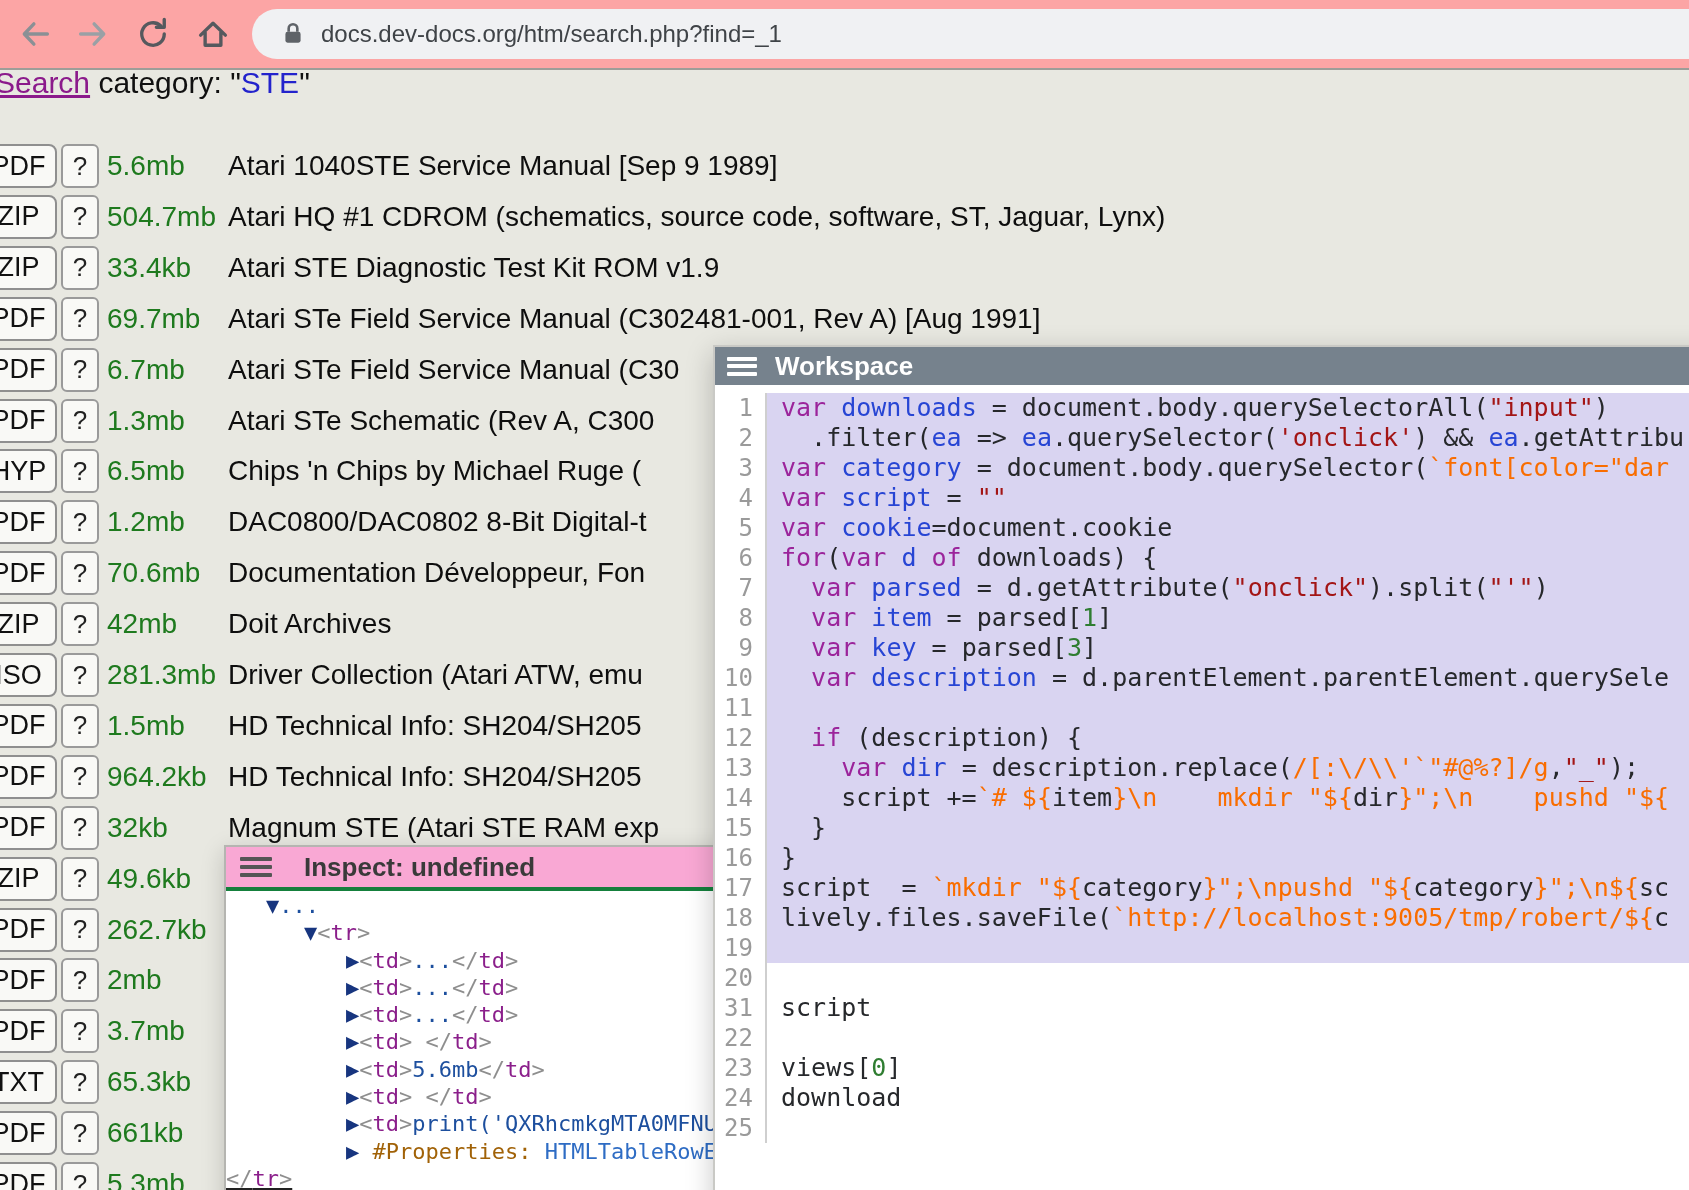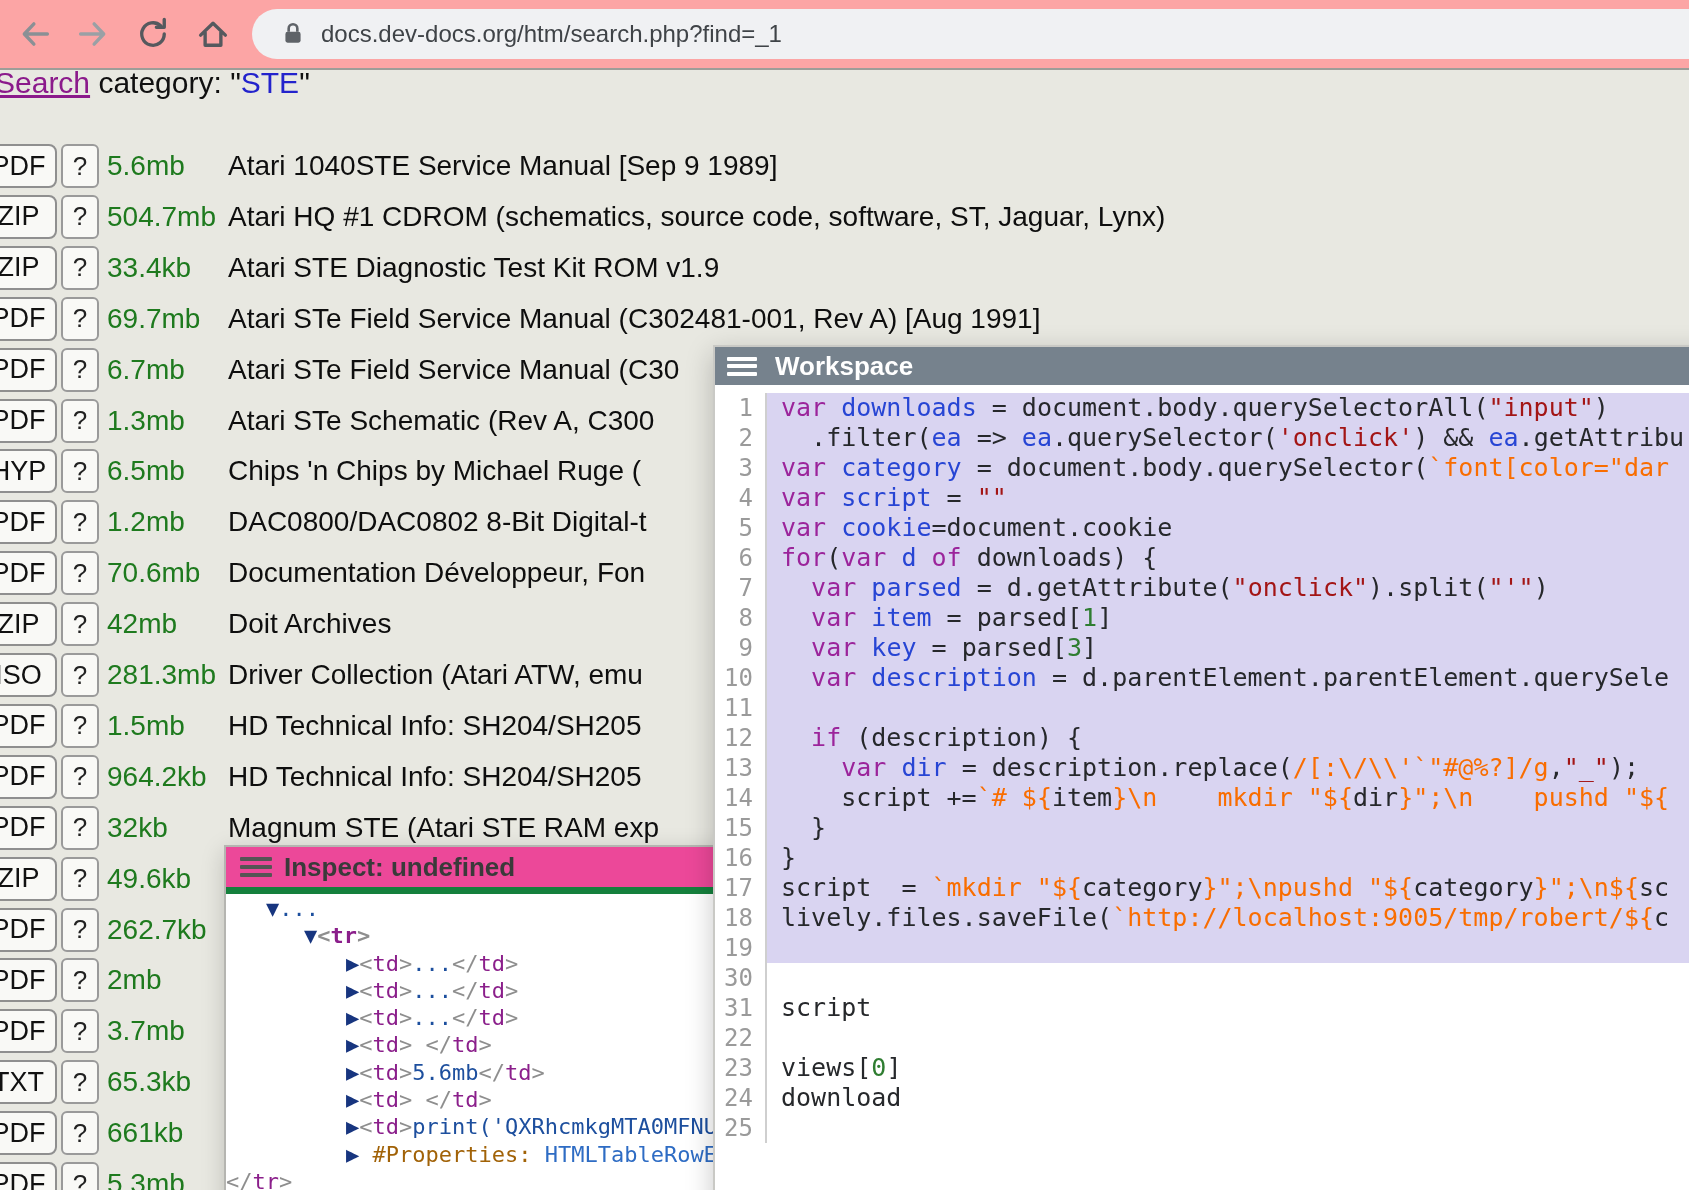--- a/index.html
+++ b/index.html
@@ -27,22 +27,22 @@
          font-family:"Liberation Sans",sans-serif;display:flex;align-items:center;justify-content:center;}
   .qbtn{position:absolute;left:61px;top:0;width:38px;height:44px;background:#f9f9f6;
         border:2px solid #9a9a9a;border-radius:6px;font-size:26px;color:#222;
         font-family:"Liberation Sans",sans-serif;display:flex;align-items:center;justify-content:center;}
   .size{position:absolute;left:107px;top:0;line-height:44px;font-size:28px;color:#1e7a1e;white-space:nowrap;}
   .ftitle{position:absolute;left:228px;top:0;line-height:44px;font-size:28px;color:#0e0e0e;white-space:nowrap;}
 
   
   .inspect-win{position:absolute;left:224px;top:845px;width:562px;height:420px;background:#fff;
                border:2px solid #b5b5b1;z-index:2;box-shadow:0 6px 22px rgba(0,0,0,.18);}
-  .inspect-titlebar{height:40px;background:#ec4899;border-bottom:7px solid #15803d;
-                    display:flex;align-items:center;padding-left:14px;gap:12px;}
+  .inspect-titlebar{height:40px;background:#f9a8d4;border-bottom:4px solid #15803d;
+                    display:flex;align-items:center;padding-left:14px;gap:32px;}
   .inspect-title{font-weight:bold;font-size:26px;color:#3a3a3a;}
   .burger{display:inline-block;cursor:pointer;}
   .burger i{display:block;height:4px;width:32px;background:#555;margin:4px 0;border-radius:1px;}
   #tree{font-family:"DejaVu Sans Mono",monospace;font-size:22px;line-height:27.3px;color:#222;padding-top:1px;}
   .tree-line{white-space:pre;cursor:pointer;}
   .t-a{color:#17357f;}  
   .t-g{color:#8e8e8e;}  
   .t-m{color:#8b1f8b;}  
   .t-b{color:#1d4f9e;}  
   .t-r{color:#a16207;}  
@@ -231,21 +231,21 @@
     <div class="inspect-titlebar">
       <span class="burger">
           <i></i>
           <i></i>
           <i></i>
         </span>
       <span class="inspect-title">Inspect: undefined</span>
     </div>
     <div id="tree">
         <div class="tree-line" style="padding-left: 40px;"><span class="t-a">▼</span><span class="t-b">...</span></div>
-        <div class="tree-line" style="padding-left: 78px; font-weight: bold;"><span class="t-a">▼</span><span class="t-g">&lt;</span><span class="t-m">tr</span><span class="t-g">&gt;</span></div>
+        <div class="tree-line" style="padding-left: 78px;"><span class="t-a">▼</span><span class="t-g">&lt;</span><span class="t-m">tr</span><span class="t-g">&gt;</span></div>
         <div class="tree-line" style="padding-left: 120px;"><span class="t-a">▶</span><span class="t-g">&lt;</span><span class="t-m">td</span><span class="t-g">&gt;</span><span class="t-b">...</span><span class="t-g">&lt;/</span><span class="t-m">td</span><span class="t-g">&gt;</span></div>
         <div class="tree-line" style="padding-left: 120px;"><span class="t-a">▶</span><span class="t-g">&lt;</span><span class="t-m">td</span><span class="t-g">&gt;</span><span class="t-b">...</span><span class="t-g">&lt;/</span><span class="t-m">td</span><span class="t-g">&gt;</span></div>
         <div class="tree-line" style="padding-left: 120px;"><span class="t-a">▶</span><span class="t-g">&lt;</span><span class="t-m">td</span><span class="t-g">&gt;</span><span class="t-b">...</span><span class="t-g">&lt;/</span><span class="t-m">td</span><span class="t-g">&gt;</span></div>
         <div class="tree-line" style="padding-left: 120px;"><span class="t-a">▶</span><span class="t-g">&lt;</span><span class="t-m">td</span><span class="t-g">&gt;</span><span class="t-b"> </span><span class="t-g">&lt;/</span><span class="t-m">td</span><span class="t-g">&gt;</span></div>
         <div class="tree-line" style="padding-left: 120px;"><span class="t-a">▶</span><span class="t-g">&lt;</span><span class="t-m">td</span><span class="t-g">&gt;</span><span class="t-b">5.6mb</span><span class="t-g">&lt;/</span><span class="t-m">td</span><span class="t-g">&gt;</span></div>
         <div class="tree-line" style="padding-left: 120px;"><span class="t-a">▶</span><span class="t-g">&lt;</span><span class="t-m">td</span><span class="t-g">&gt;</span><span class="t-b"> </span><span class="t-g">&lt;/</span><span class="t-m">td</span><span class="t-g">&gt;</span></div>
         <div class="tree-line" style="padding-left: 120px;"><span class="t-a">▶</span><span class="t-g">&lt;</span><span class="t-m">td</span><span class="t-g">&gt;</span><span class="t-b">print('QXRhcmkgMTA0MFNU</span></div>
         <div class="tree-line" style="padding-left: 120px;"><span class="t-a">▶</span><span class="t-r"> #Properties:</span><span class="t-c"> HTMLTableRowE</span></div>
         <div class="tree-line" style=" text-decoration: underline;"><span class="t-g">&lt;/</span><span class="t-m">tr</span><span class="t-g">&gt;</span></div>
       </div>
@@ -331,21 +331,21 @@
         </div>
         <div class="code-line">
           <span class="ln">18</span>
           <span class="ct hl"><span class="c-p">lively.files.saveFile(</span><span class="c-t">`http://localhost:9005/tmp/robert/${</span><span class="c-p">c</span></span>
         </div>
         <div class="code-line">
           <span class="ln">19</span>
           <span class="ct hl"> </span>
         </div>
         <div class="code-line">
-          <span class="ln">30</span>
+          <span class="ln">20</span>
           <span class="ct"> </span>
         </div>
         <div class="code-line">
           <span class="ln">31</span>
           <span class="ct"><span class="c-p">script</span></span>
         </div>
         <div class="code-line">
           <span class="ln">22</span>
           <span class="ct"> </span>
         </div>

